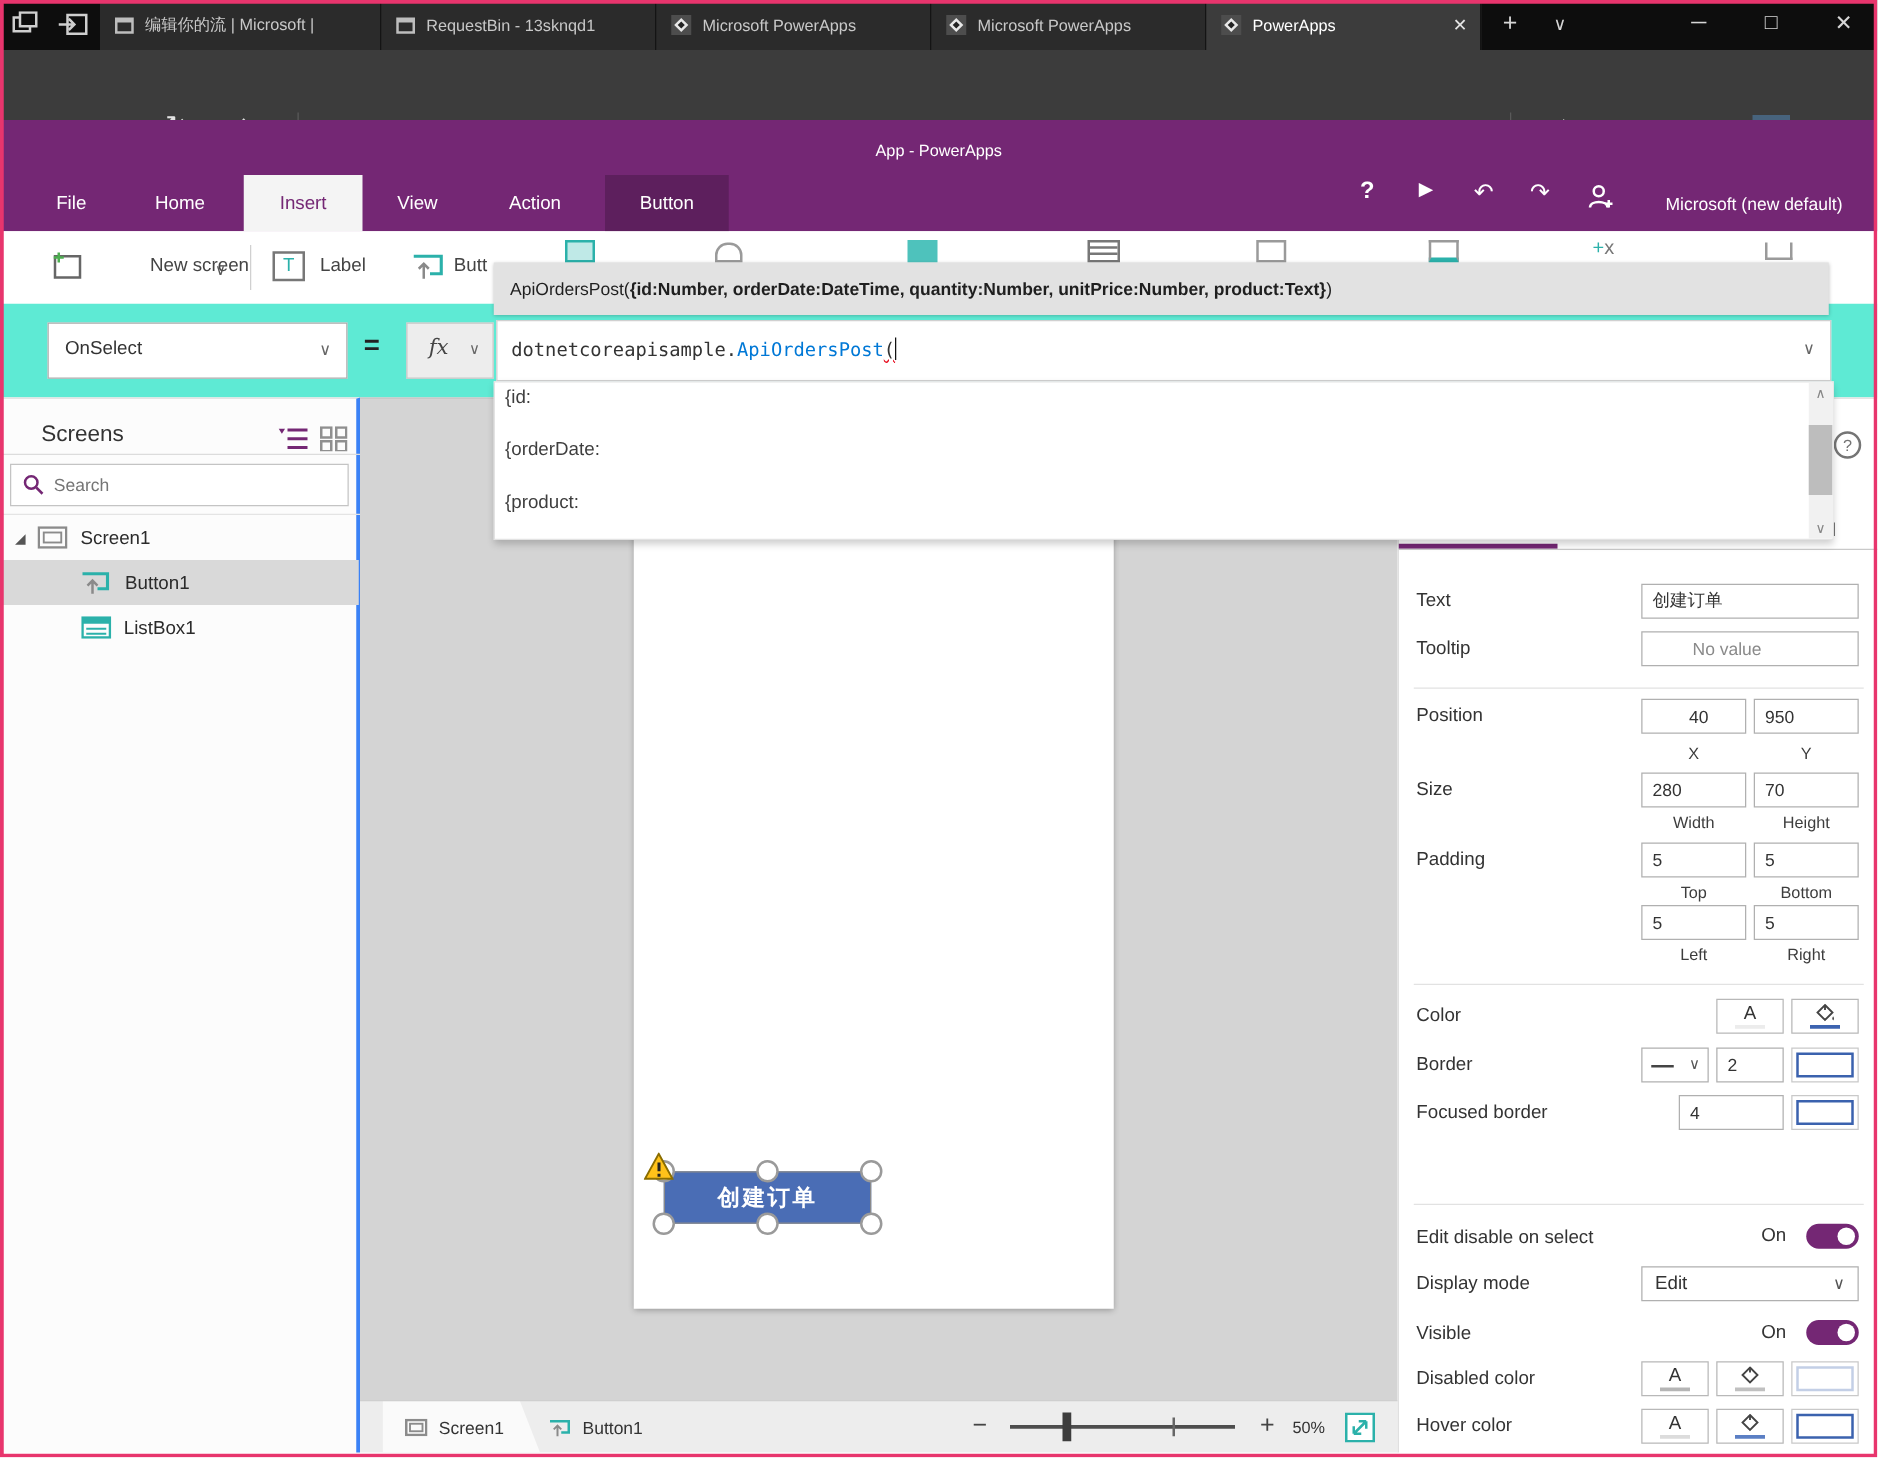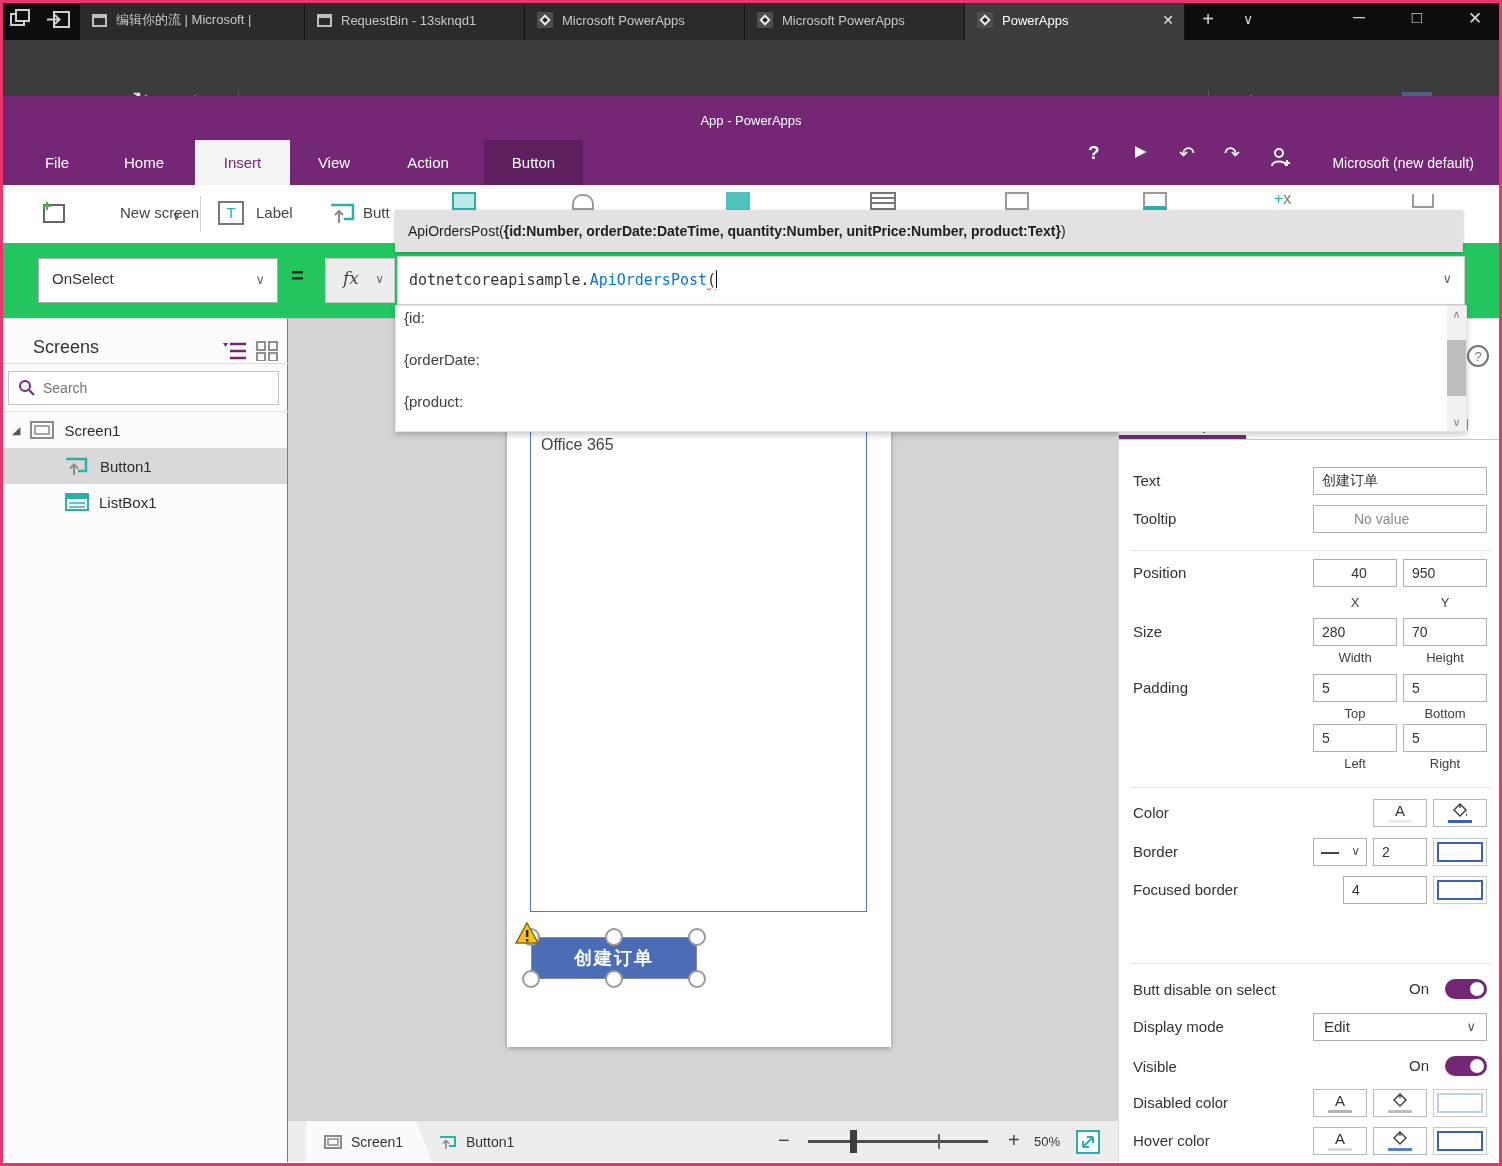--- a/index.html
+++ b/index.html
@@ -31,39 +31,39 @@
   .mitem { top:0; height:45px; color:#fff; font-size:15px; text-align:center; line-height:45px; }
   .mitem.activeins { background:#f4f4f4; color:#742774; }
   .mitem.ctx { background:#5d1f5d; }
   .hdricon { top:142px; color:#fff; font-size:19px; }
 
   
   .ribbon { left:0; top:185px; width:1502px; height:58px; background:#ffffff; }
   .ribtxt { font-size:15px; color:#444; }
 
   
-  .frow { left:0; top:243px; width:1502px; height:75px; background:#22c55e; }
+  .frow { left:0; top:243px; width:1502px; height:75px; background:#5eead4; }
   .selbox { background:#fff; border:1px solid #ababab; }
   .fxbox { background:#ededed; border:1px solid #c6c6c6; font-family:"DejaVu Serif", serif; font-style:italic; }
   .fmlinput { background:#fff; border:1px solid #d0d0d0; font-family:"DejaVu Sans Mono", monospace; font-size:15px; color:#333; }
   .fmlinput .ns { color:#333; }
   .fmlinput .method { color:#0078d6; }
   .fmlinput .paren { color:#333; text-decoration:underline wavy #e81123 1px; }
   .caret { display:inline-block; width:1px; height:18px; background:#111; vertical-align:-3px; }
 
   
   .hintbar { left:395px; top:210px; width:1068px; height:42px; background:#e2e2e2; box-shadow:0 1px 3px rgba(0,0,0,.25); z-index:60; font-size:14px; color:#1f1f1f; line-height:42px; padding-left:13px; white-space:nowrap; overflow:hidden; }
   .dropdown { left:395px; top:305px; width:1072px; height:127px; background:#fff; border:1px solid #e3e3e3; box-shadow:0 3px 6px rgba(0,0,0,.2); z-index:60; overflow:hidden; }
   .sugg { position:absolute; left:8px; font-size:15px; color:#3f3f3f; }
   .ddscroll { position:absolute; right:0; top:0; width:19px; height:125px; background:#f1f1f1; }
   .ddthumb { position:absolute; left:0; top:34px; width:19px; height:56px; background:#bdbdbd; }
   .ddchev { position:absolute; left:0; width:19px; text-align:center; color:#868686; font-size:11px; }
 
   
-  .sidebar { left:0; top:318px; width:288px; height:844px; background:#fcfcfc; border-top:1px solid #dcdcdc; border-right:1px solid #3b82f6; }
+  .sidebar { left:0; top:318px; width:288px; height:844px; background:#fcfcfc; border-top:1px solid #dcdcdc; border-right:3px solid #3b82f6; }
   .sbtitle { left:33px; top:18px; font-size:18px; color:#333; }
   .searchbox { left:8px; top:52px; width:271px; height:34px; background:#fff; border:1px solid #c4c4c4; }
   .treerow { left:0; width:287px; height:36px; display:flex; align-items:center; }
   .treerow.sel { background:#d9d9d9; }
   .treelbl { font-size:15px; color:#2b2b2b; margin-left:10px; }
 
   
   .canvasarea { left:288px; top:318px; width:830px; height:802px; background:#d4d4d4; border-top:1px solid #c3c3c3; }
   .phone { left:219px; top:97px; width:384px; height:631px; background:#fff; box-shadow:0 1px 5px rgba(0,0,0,.3); }
   .listbox1 { left:23px; top:5px; width:337px; height:491px; background:#fff; border:1px solid #5a77c0; }
@@ -330,23 +330,20 @@
           <rect x="1" y="1" width="22" height="16" fill="none" stroke="#2bb1aa" stroke-width="2"></rect>
           <rect x="1" y="1" width="22" height="5" fill="#2bb1aa"></rect>
           <path d="M4 10 h16 M4 14 h16" stroke="#2bb1aa" stroke-width="1.6"></path>
         </svg>
       <span class="treelbl">ListBox1</span>
     </div>
   </div>
 
   <div class="abs canvasarea">
     <div class="abs phone">
-      <div class="abs listbox1">
-        <div style="position:absolute;left:10px;top:14px;font-size:16px;color:#444;">Office 365</div>
-      </div>
 
       <div class="abs cvbtn">创建订单</div>
 
       <div class="handle" style="left:15px;top:512px;"></div>
       <div class="handle" style="left:98px;top:512px;"></div>
       <div class="handle" style="left:181px;top:512px;"></div>
       <div class="handle" style="left:15px;top:554px;"></div>
       <div class="handle" style="left:98px;top:554px;"></div>
       <div class="handle" style="left:181px;top:554px;"></div>
       <div class="abs" style="left:8px;top:506px;z-index:6;">
@@ -440,21 +437,21 @@
       <div class="plab">Focused border</div>
       <input class="tin" style="left: 224px; width: 84px;" value="4">
       <div class="swatch" style="left:314px;">
           <div class="swin"></div>
         </div>
     </div>
 
     <div class="divider" style="top:644px;"></div>
 
     <div class="abs" style="top:657px;width:384px;height:28px;">
-      <div class="plab">Butt disable on select</div>
+      <div class="plab">Edit disable on select</div>
       <div class="onlab" style="left:290px;top:4px;">On</div>
       <div class="tog" style="left:326px;top:3px;"></div>
     </div>
 
     <div class="abs" style="top:694px;width:384px;height:28px;">
       <div class="plab">Display mode</div>
       <div class="ddsel" style="left:194px;width:174px;">
         <span>Edit</span>
         <span class="chev">∨</span>
       </div>

